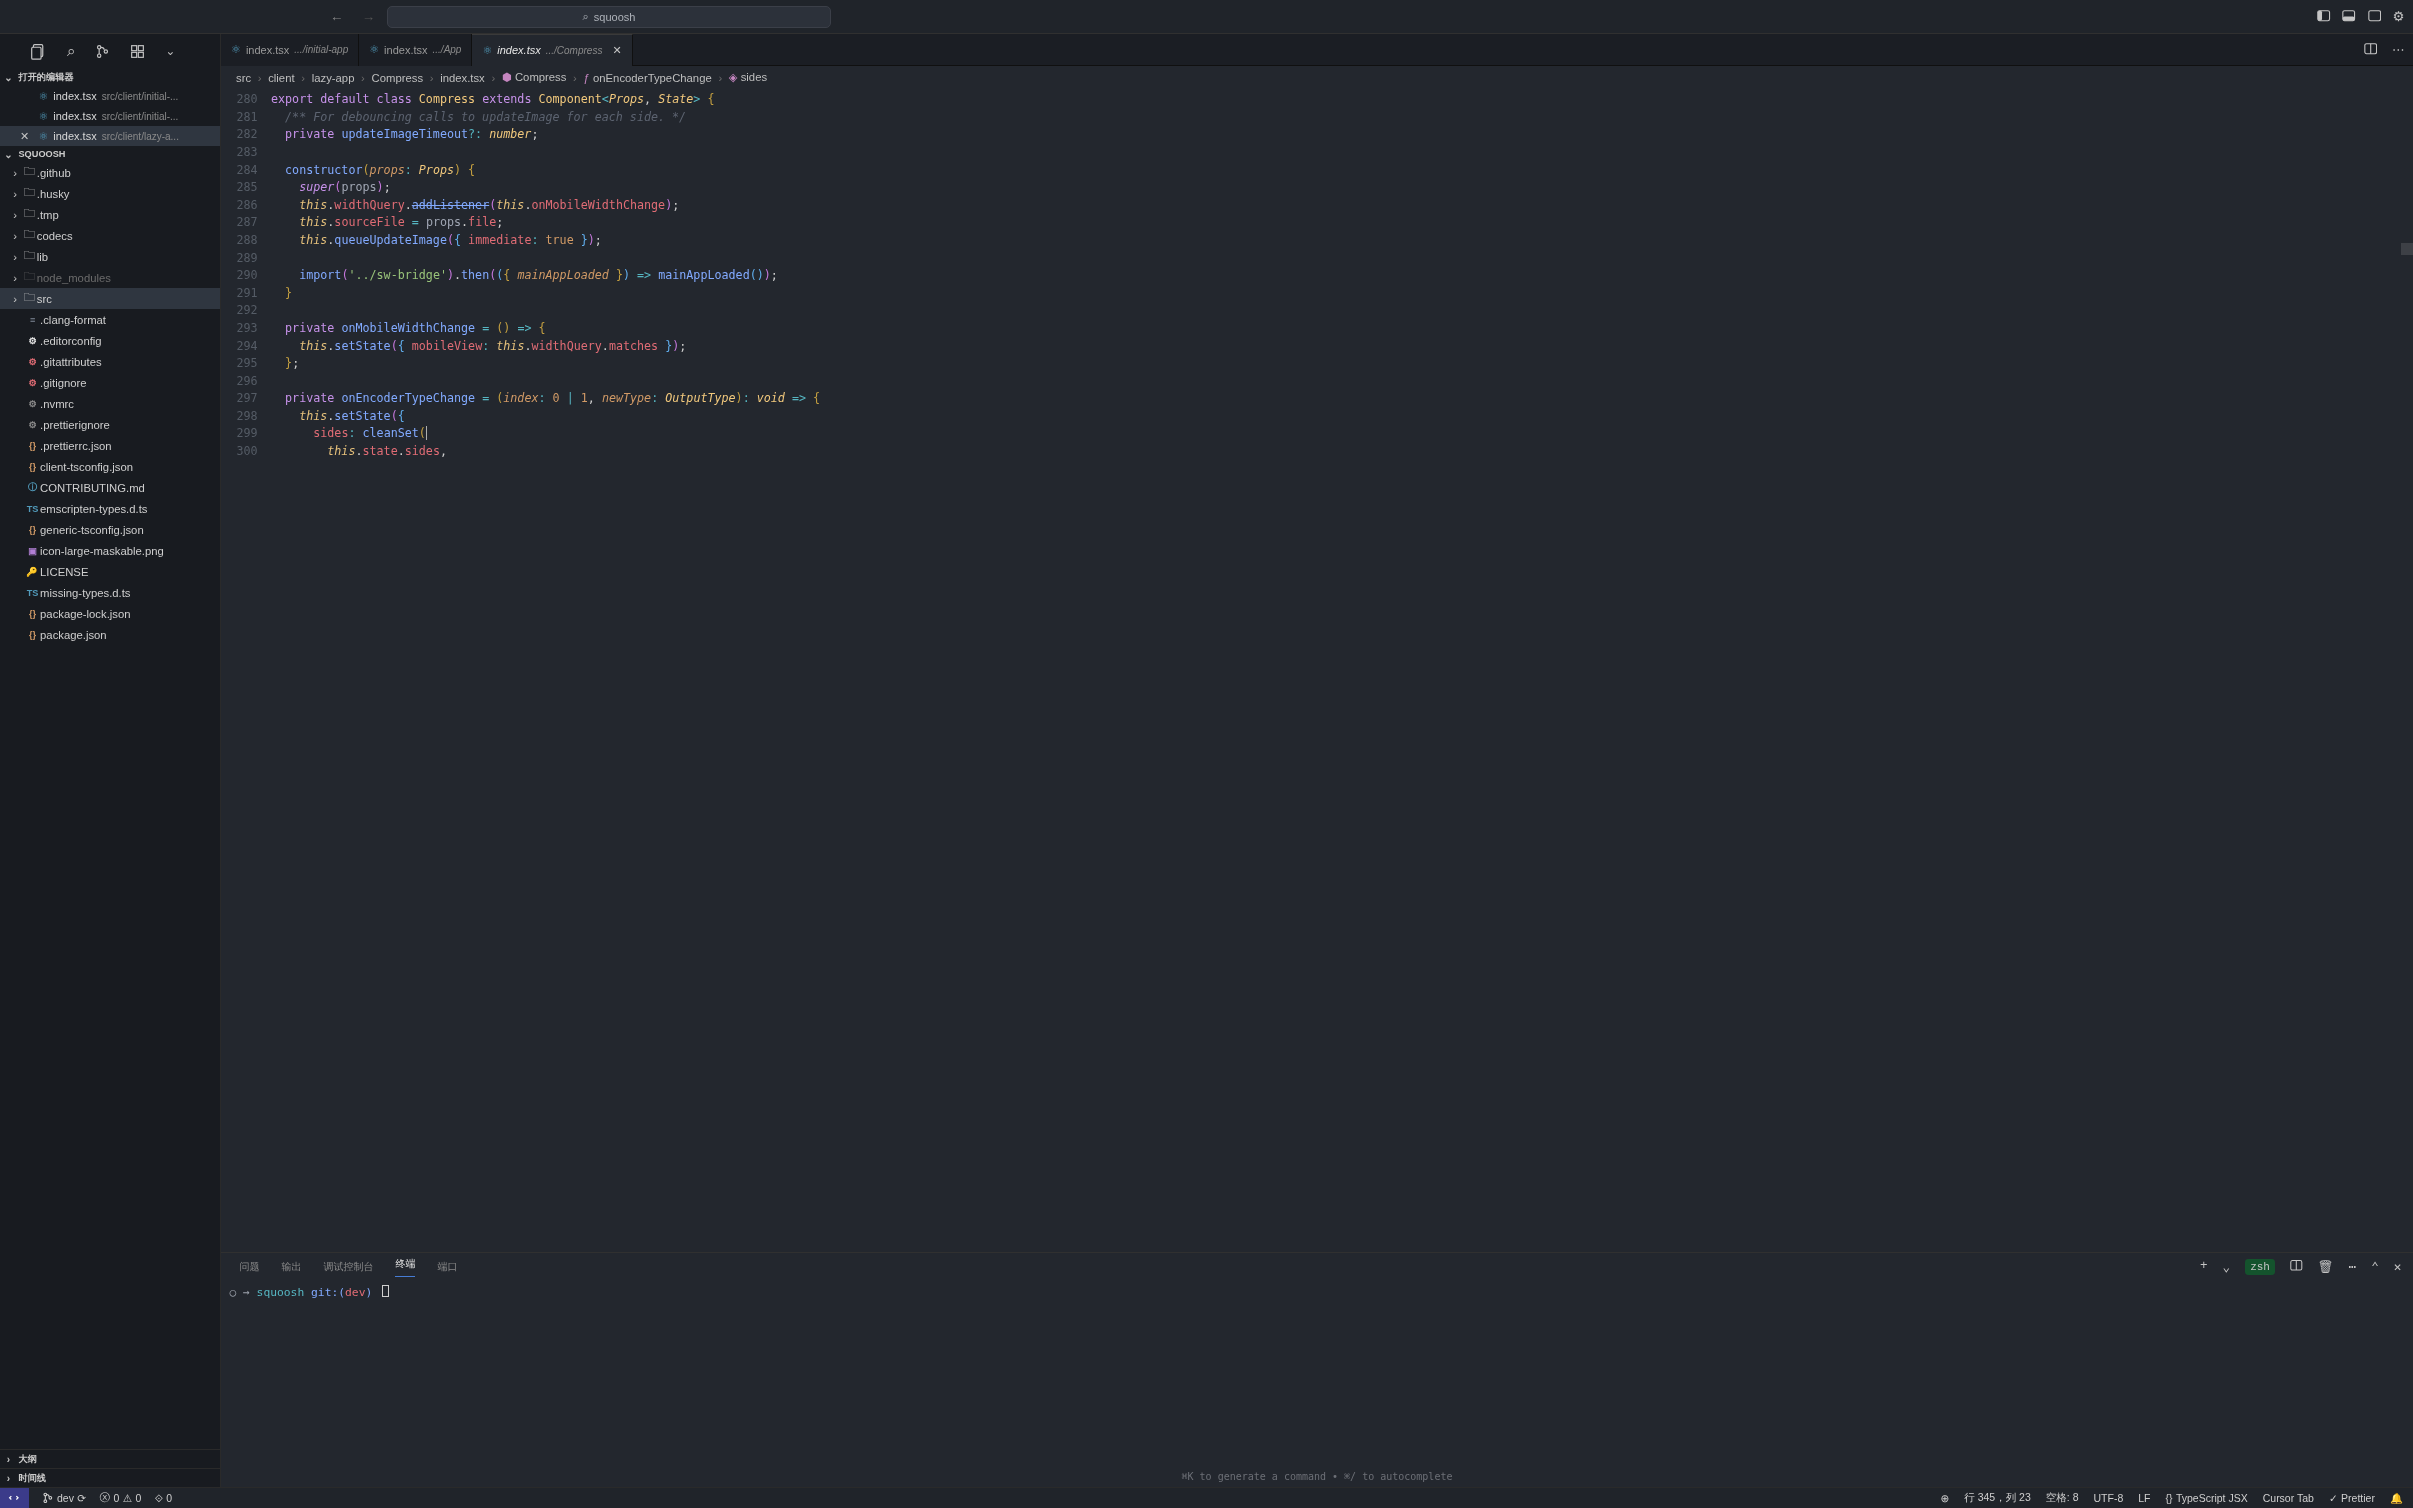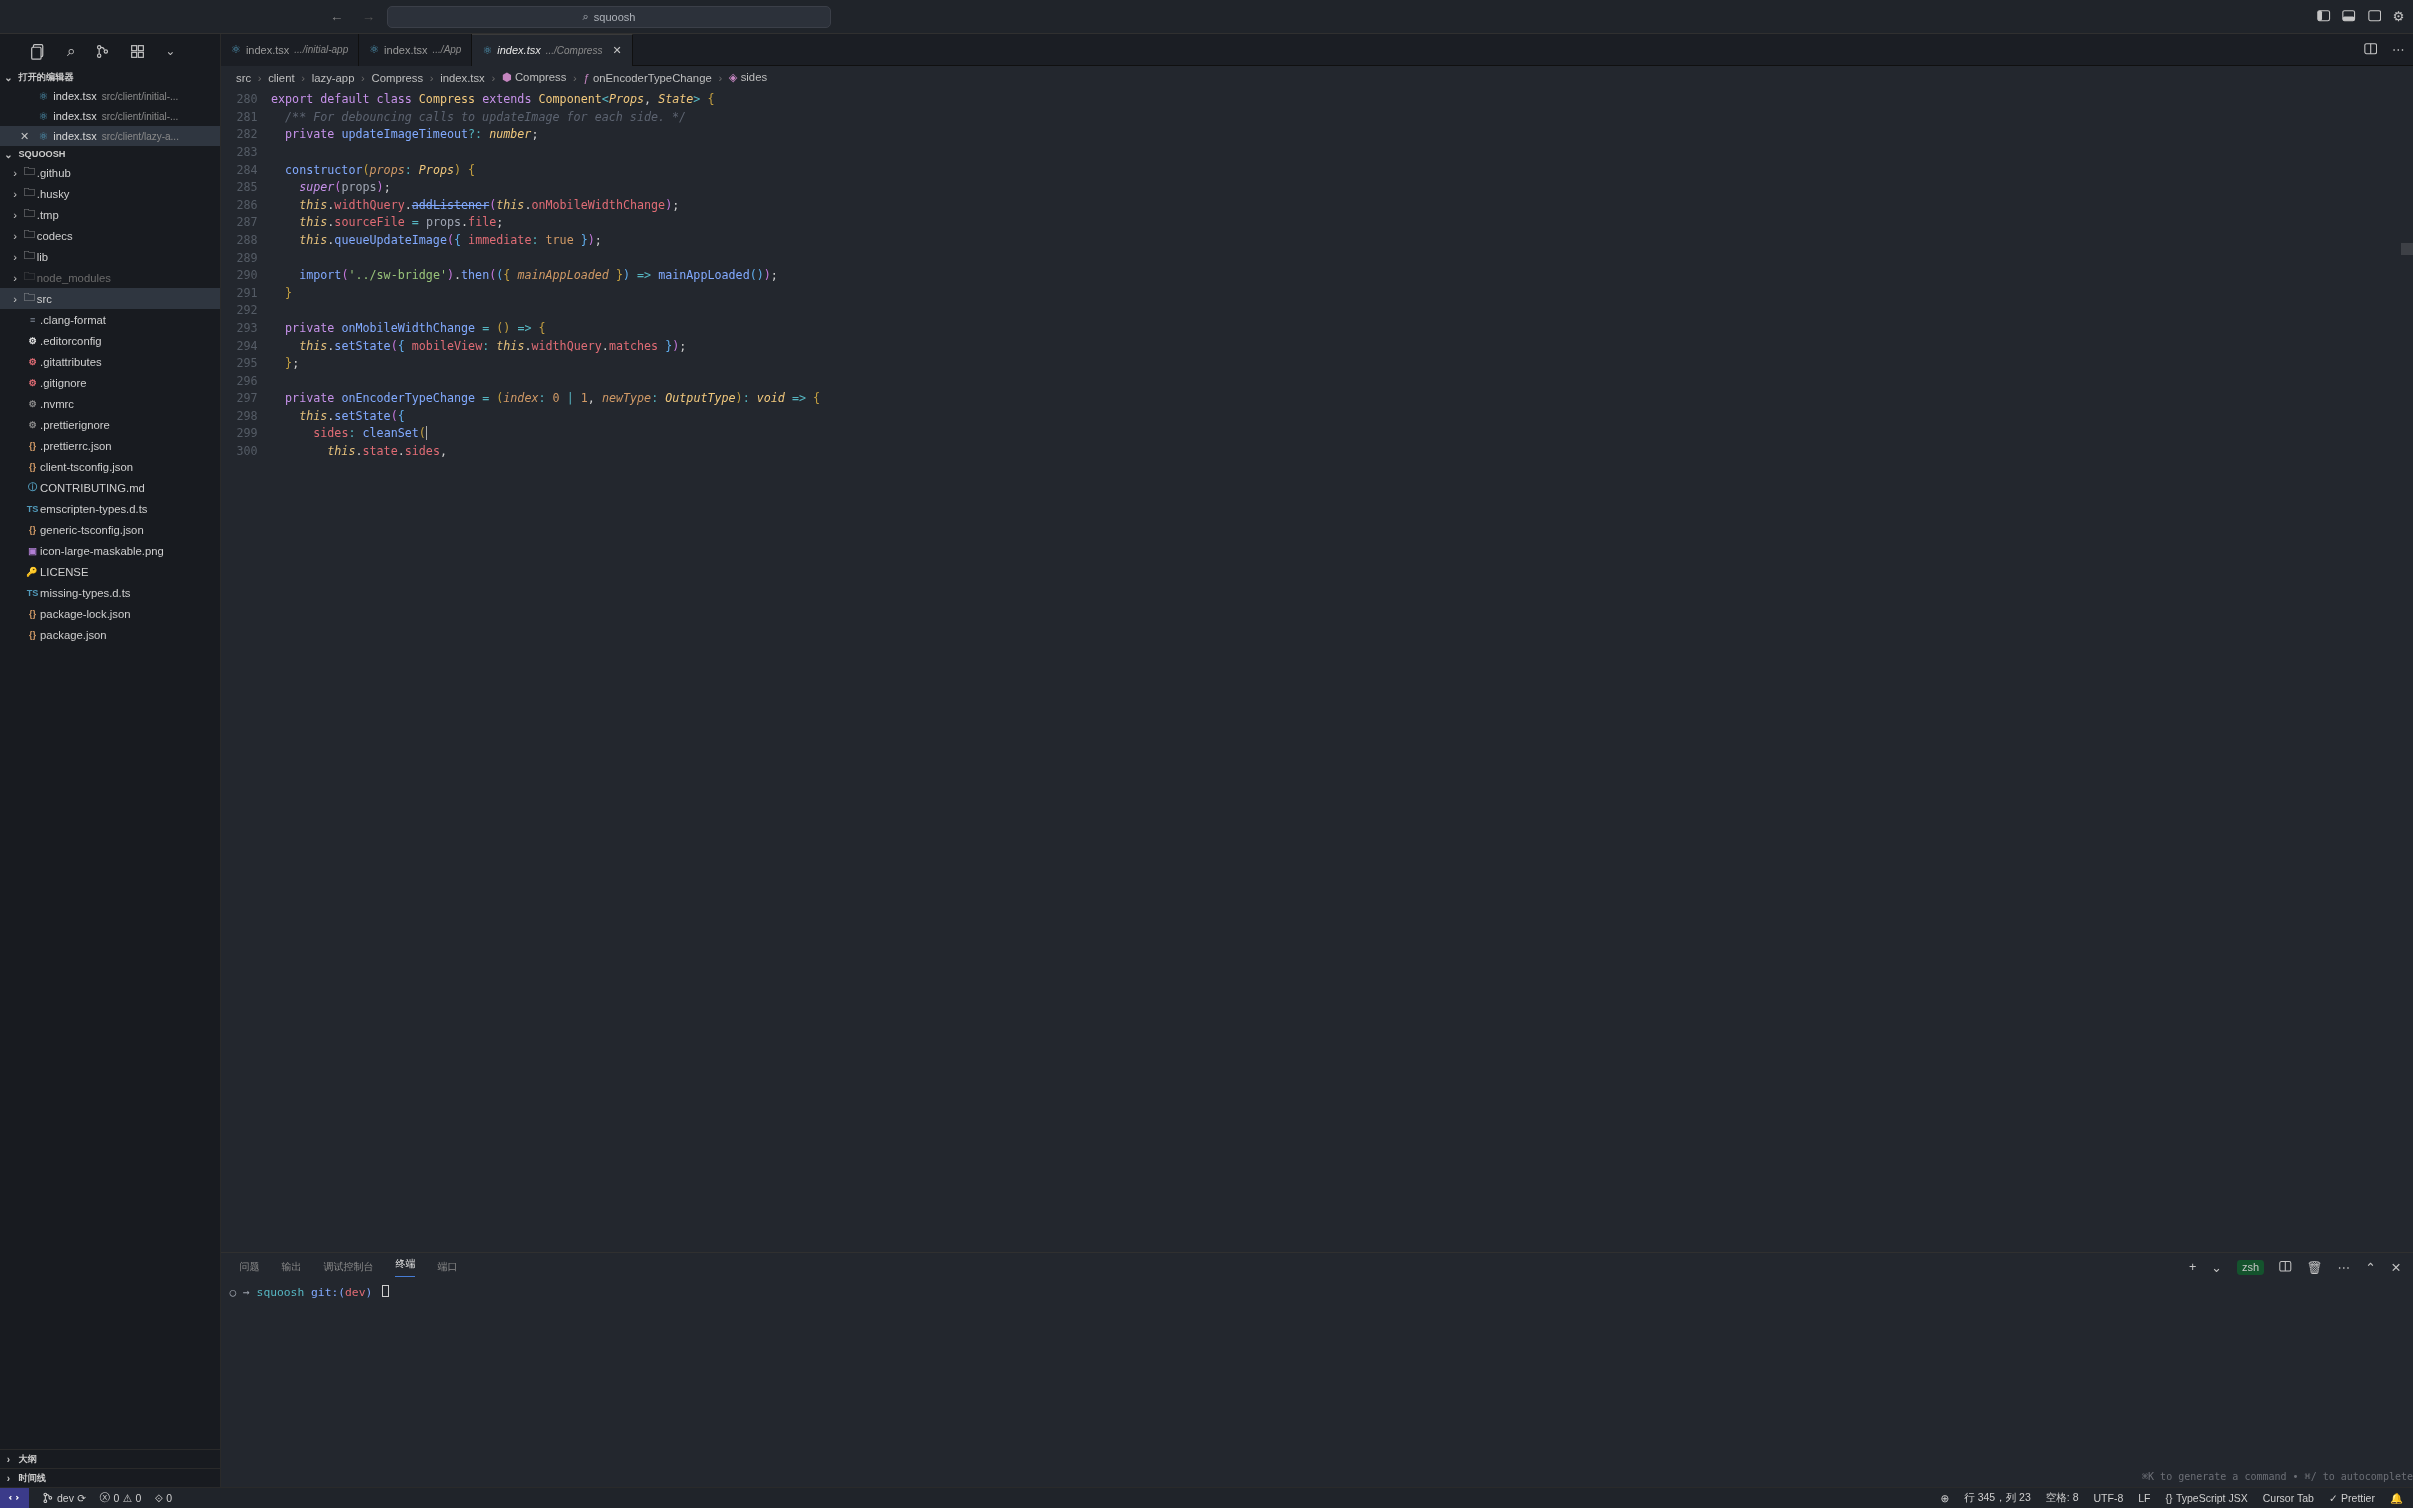--- a/index.html
+++ b/index.html
@@ -66,32 +66,32 @@
 .str { color:#98c379; } .num { color:#d19a66; }
 .com { color:#5c6370; font-style:italic; }
 .prop { color:#e06c75; } .priv { color:#a0a6b3; }
 .paren { color:#c5a040; } .paren2 { color:#c678dd; } .paren3 { color:#61afef; }
 .this { color:#e5c07b; font-style:italic; }
 .op { color:#56b6c2; }
 .strike { text-decoration:line-through; }
 
 
 .panel { height:235px; background:#23272e; border-top:0.8px solid #303030; display:flex; flex-direction:column; }
-.panel-tabs { height:28.5px; display:flex; align-items:center; gap:22px; padding-left:18.4px; font-size:10px; color:#8a8a8a; position:relative; }
+.panel-tabs { height:28.5px; display:flex; align-items:center; gap:22px; padding-left:18.4px; font-size:10px; color:#8a8a8a; position:relative;font-family:Liberation Mono, monospace; }
 .panel-tabs span { cursor:pointer; }
 .panel-tabs span.active { color:#e6e6e6; border-bottom:0.8px solid #467cd5; padding-bottom:5px; }
 .panel-actions { position:absolute; right:11.7px; display:flex; gap:15px; color:#c5c5c5; font-size:12.6px; }
 .panel-actions .zsh { font-size:11px; background:#14532d; padding:1.7px 5px; border-radius:3.4px; }
 .term-body { flex:1; padding:3.4px 8.4px 0 8.4px; font-family:Menlo,Consolas,monospace; font-size:11.3px; color:#cfcfcf; position:relative; }
 .term-line .arrow { color:#9da3ad; }
 .term-line .sq { color:#56b6c2; }
 .term-line .git { color:#82aaff; }
 .term-line .br { color:#e06c75; }
 .term-cursor { display:inline-block; width:6.7px; height:12.6px; border:0.8px solid #cfcfcf; vertical-align:-1.7px; margin-left:3.4px; }
-.term-hint { position:absolute; bottom:5px; left:0; right:0; text-align:right; color:#6c6f76; font-size:10px; }
+.term-hint { position:absolute; bottom:5px; left:0; right:0; text-align:center; color:#6c6f76; font-size:10px; }
 
 
 .statusbar { position:absolute; left:0; right:0; bottom:0; height:21px; background:#20242a; border-top:0.8px solid #2a2a2a; display:flex; align-items:center; font-size:10.5px; color:#cfcfcf; }
 .statusbar .left { display:flex; align-items:center; gap:13.4px; }
 .statusbar .remote { background:#3b3b8a; color:#fff; height:21px; width:28.5px; display:flex; align-items:center; justify-content:center; font-size:11px; }
 .statusbar .item { display:flex; align-items:center; gap:3.4px; cursor:pointer; }
 .statusbar .right { margin-left:auto; display:flex; align-items:center; gap:15px; padding-right:10px; }
 
 .minimap-bump { position:absolute; top:243px; right:0; width:11.7px; height:11.7px; background:#3d4046; }
 svg { display:block; }

